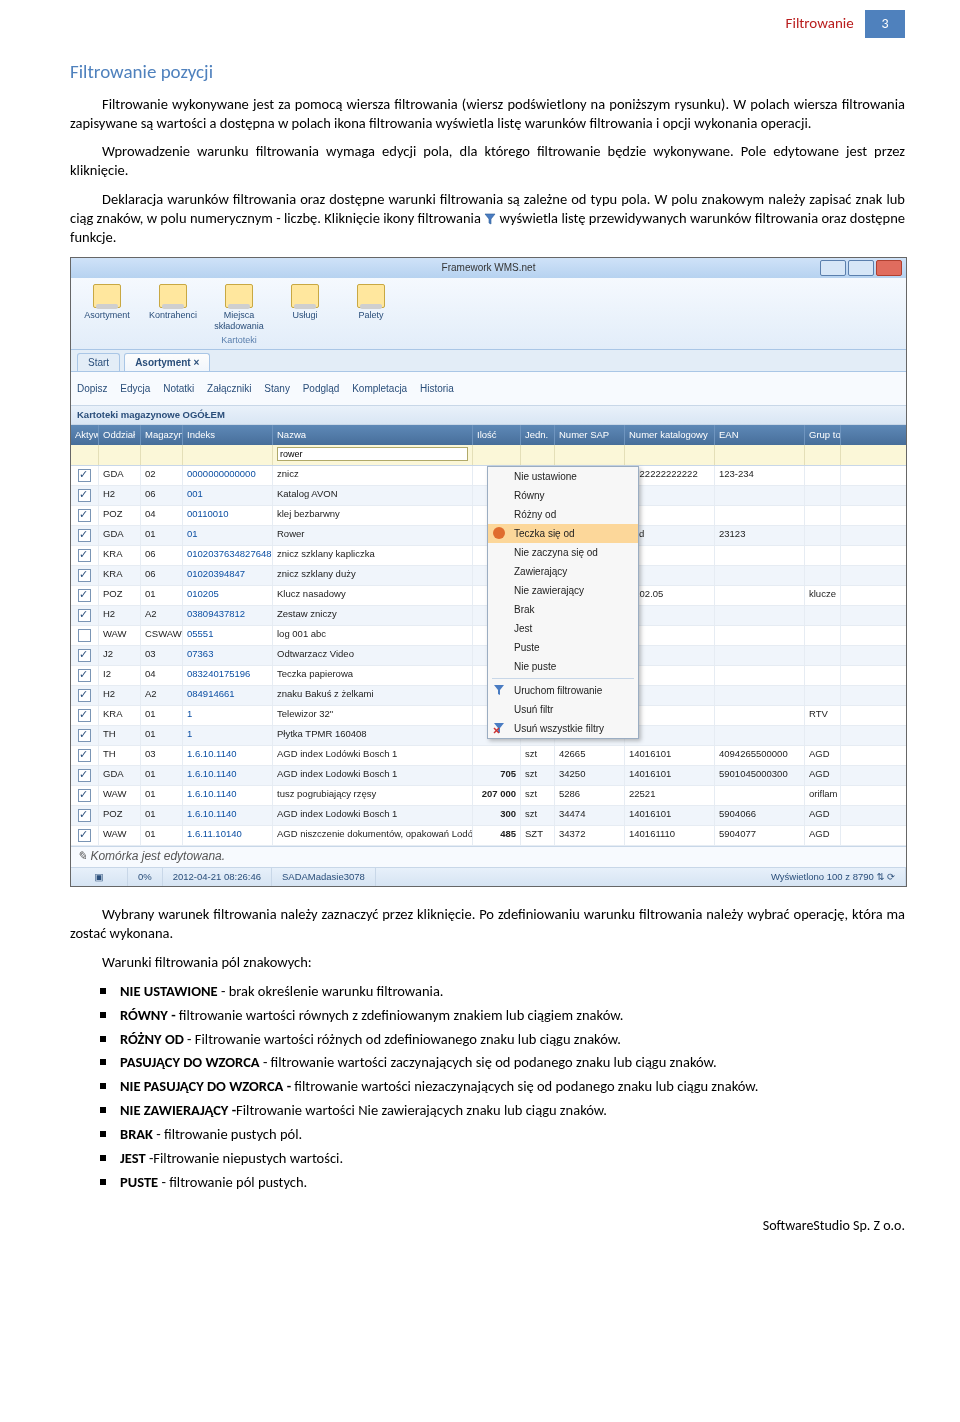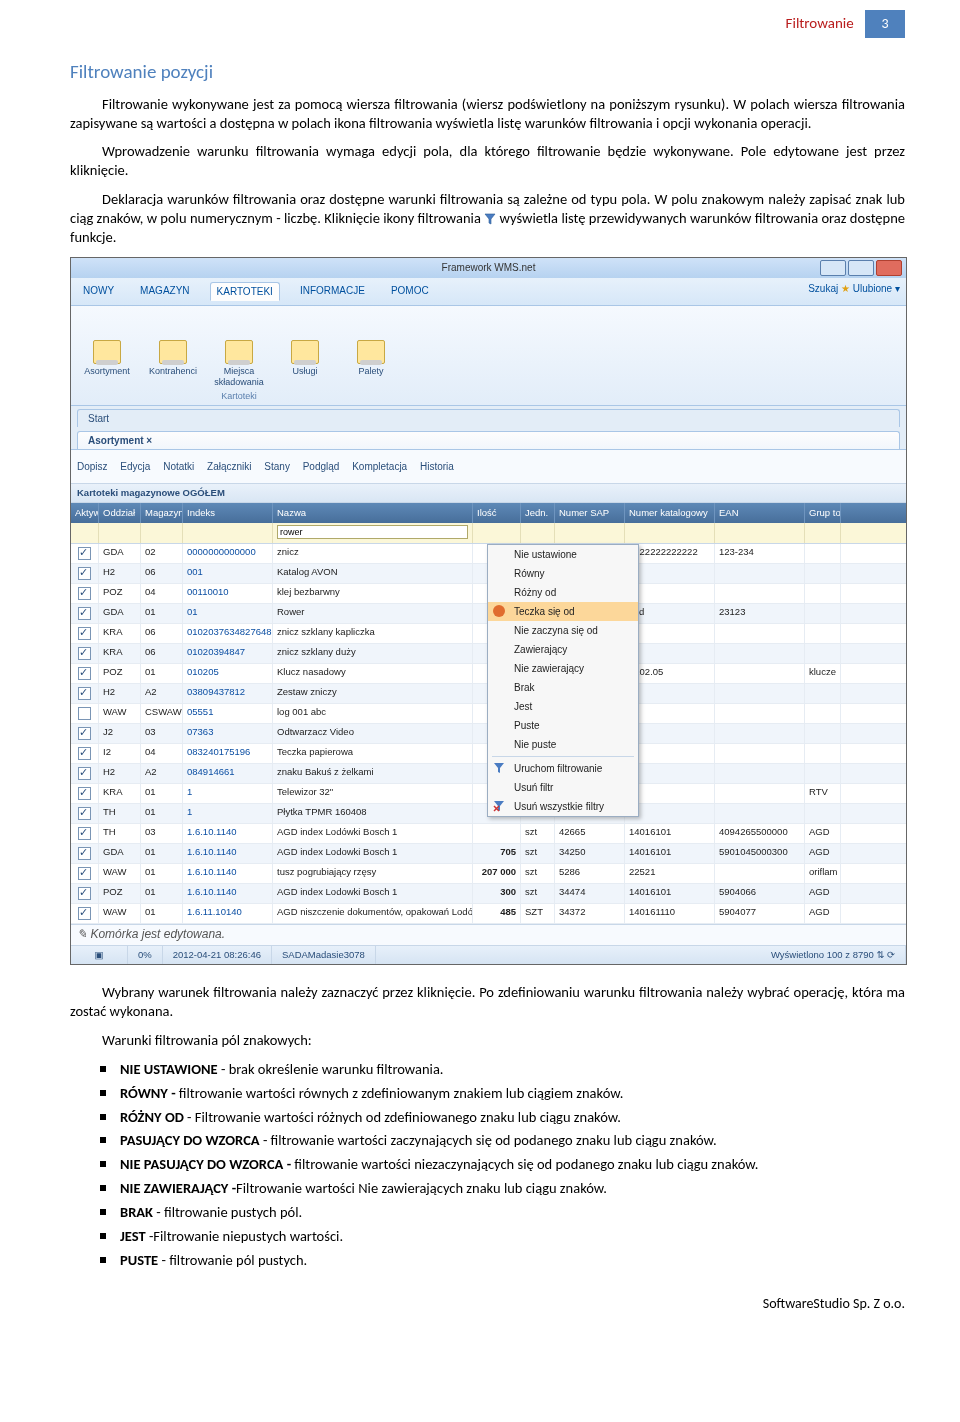--- a/index.html
+++ b/index.html
@@ -123,21 +123,20 @@
     padding: 6px 8px 2px 8px;
     border-bottom: 1px solid #A9C6E6;
     display: flex;
     gap: 14px;
   }
   .ribbon-item {
     text-align: center;
     font-size: 9px;
     color: #2A4E7A;
     width: 56px;
-    margin-top: 28px;
   }
   .ribbon-icon {
     width: 26px; height: 22px;
     margin: 0 auto 2px auto;
     background: #FFE79E;
     border: 1px solid #C8A843;
     border-radius: 2px;
     position: relative;
   }
   .ribbon-icon::after {
@@ -155,21 +154,20 @@
     margin-top: 2px;
   }
   .ribbon-group { text-align:center; }
 
   .tabstrip {
     background: #E3EDF7;
     padding: 3px 6px 0 6px;
     border-bottom: 1px solid #A9C6E6;
     display:flex;
     gap:4px;
-    flex-direction:column;
   }
   .doc-tab {
     background: linear-gradient(#FDFDFD,#F1F6FC);
     border: 1px solid #A9C6E6;
     border-bottom: none;
     padding: 2px 10px;
     border-radius: 3px 3px 0 0;
     color: #2A4E7A;
     font-weight: bold;
   }
@@ -355,33 +353,20 @@
 <div class="screenshot">
   <div class="win-top">
     <span class="win-title">Framework WMS.net</span>
     <div class="win-controls">
       <div class="win-btn"></div>
       <div class="win-btn"></div>
       <div class="win-btn close"></div>
     </div>
   </div>
 
-  <div class="menubar">
-    <span class="tab">NOWY</span>
-    <span class="tab">MAGAZYN</span>
-    <span class="tab active">KARTOTEKI</span>
-    <span class="tab">INFORMACJE</span>
-    <span class="tab">POMOC</span>
-    <span class="right">
-      <span>Szukaj</span>
-      <span class="star">★</span>
-      <span>Ulubione</span>
-      <span>▾</span>
-    </span>
-  </div>
 
   <div class="ribbon">
     <div class="ribbon-group">
       <div style="display:flex; gap:10px;">
         <div class="ribbon-item">
             <div class="ribbon-icon"></div>
             <div>Asortyment</div>
           </div>
         <div class="ribbon-item">
             <div class="ribbon-icon"></div>

